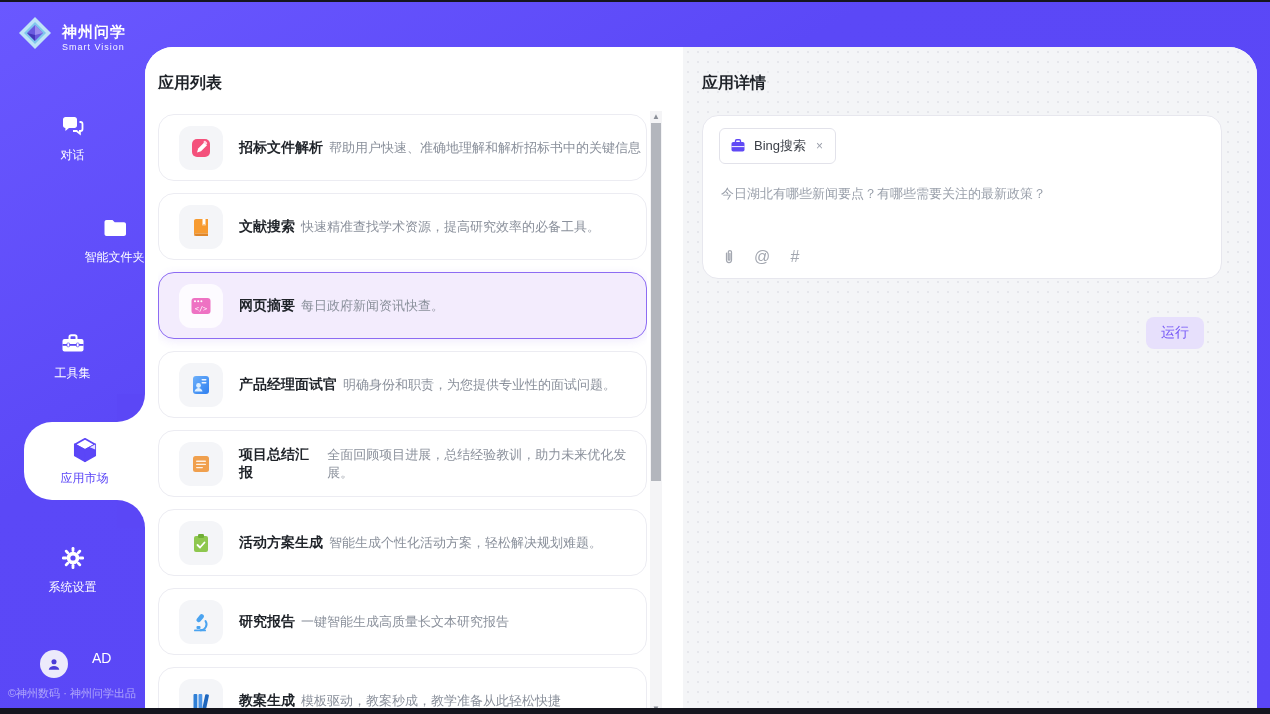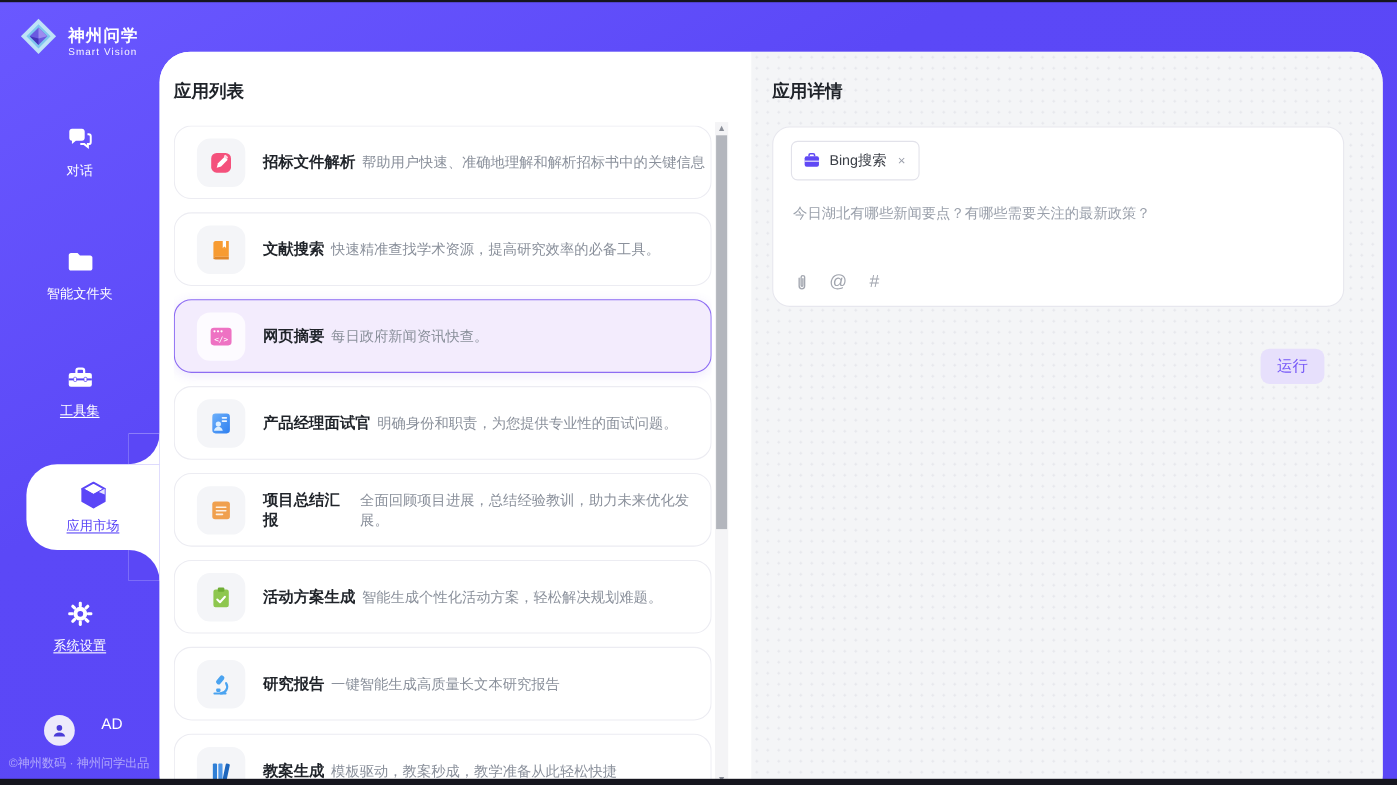--- a/index.html
+++ b/index.html
@@ -16,24 +16,24 @@
   .logo { position:absolute; left:16px; top:12px; display:flex; align-items:flex-end; gap:8px; }
   .logo-gem { width:38px; height:38px; }
   .logo-text { display:flex; flex-direction:column; color:#fff; }
   .logo-cn { font-size:15px; font-weight:bold; letter-spacing:1px; }
   .logo-en { font-size:9px; letter-spacing:1px; opacity:.95; }
 
   .nav-item { position:absolute; left:0; width:145px; display:flex; flex-direction:column;
               align-items:center; gap:7px; color:#fff; cursor:pointer; }
   .nav-item svg { width:28px; height:28px; }
   .nav-label { font-size:12px; color:#fff; }
-  .nav-label.underlined { text-decoration:underline; text-underline-offset:2px; }
+  .nav-label.underlined { text-underline-offset:2px; }
 
   .nav-chat { top:110px; }
-  .nav-folder { top:222px; }
+  .nav-folder { top:212px;margin-left:42px; }
   .nav-tools { top:328px; }
   .nav-settings { top:542px; }
 
   
   .active-tab { position:absolute; left:24px; top:420px; width:121px; height:78px;
                 background:#fff; border-radius:28px 0 0 28px; display:flex; flex-direction:column;
                 align-items:center; justify-content:center; gap:5px; cursor:pointer; }
   .active-tab svg { width:30px; height:30px; }
   .active-tab .nav-label { color:#5b46f7; }
   .tab-fillet { position:absolute; right:0; width:28px; height:28px; background:#fff; }

